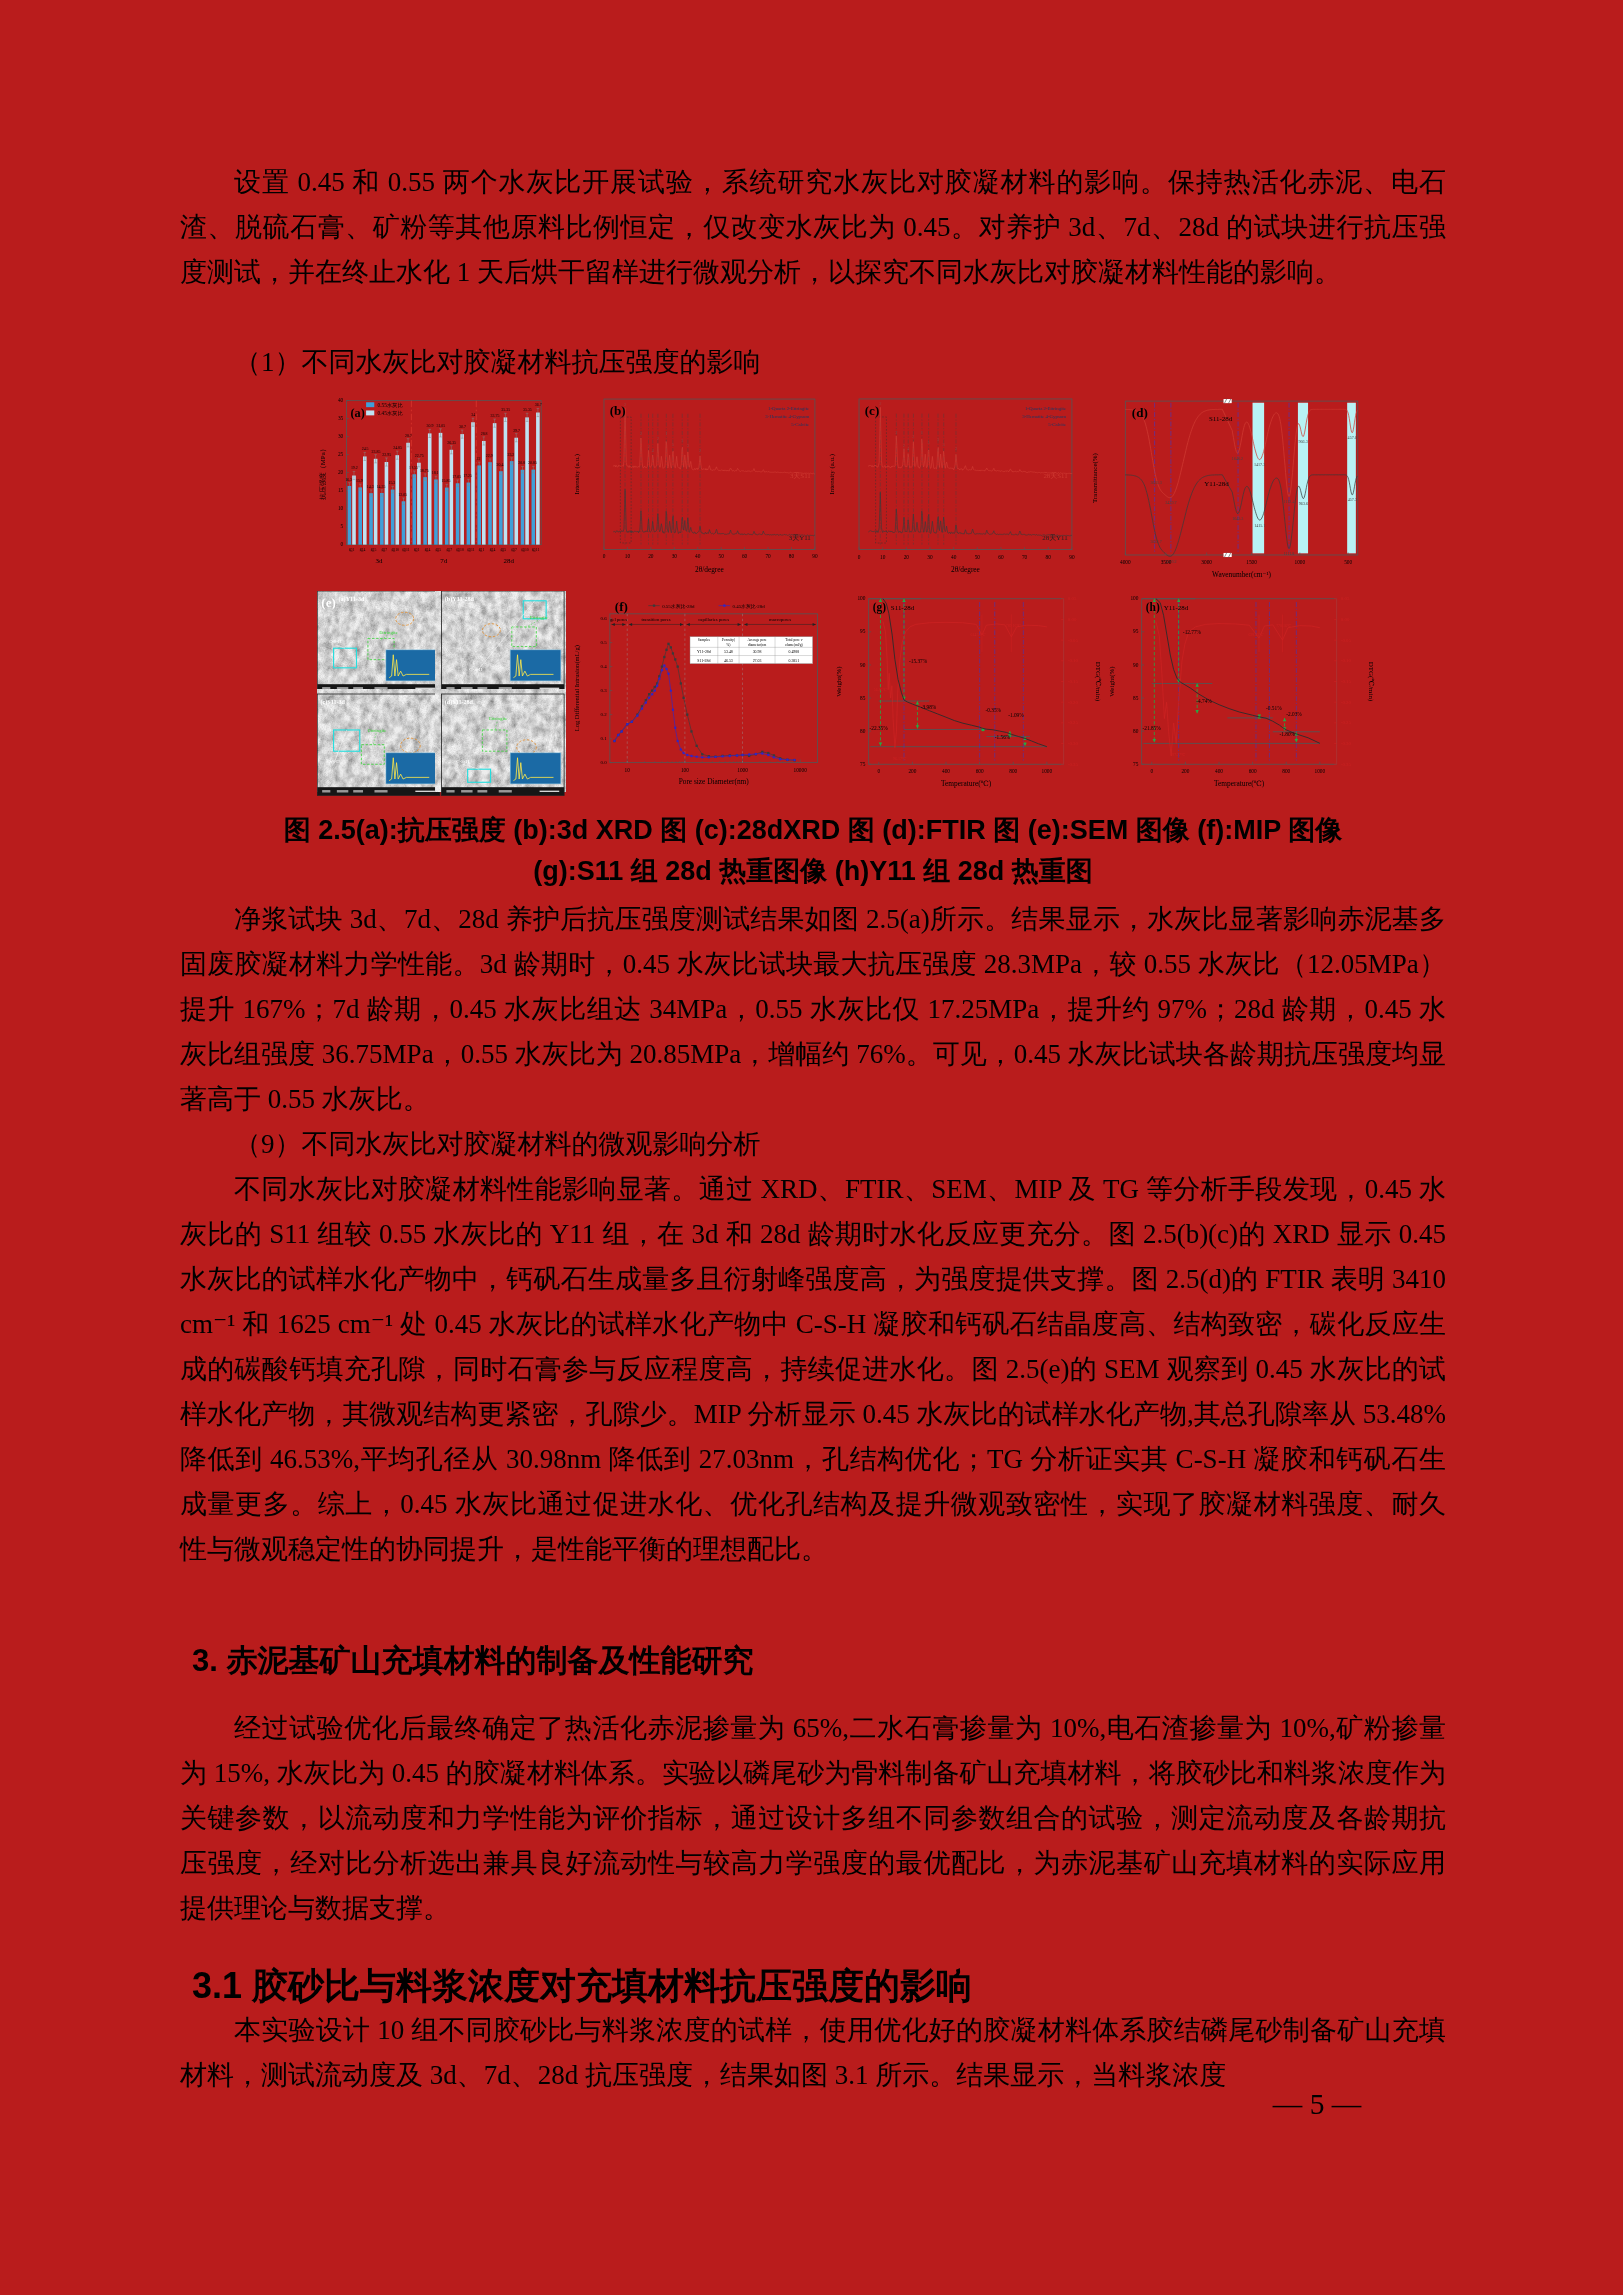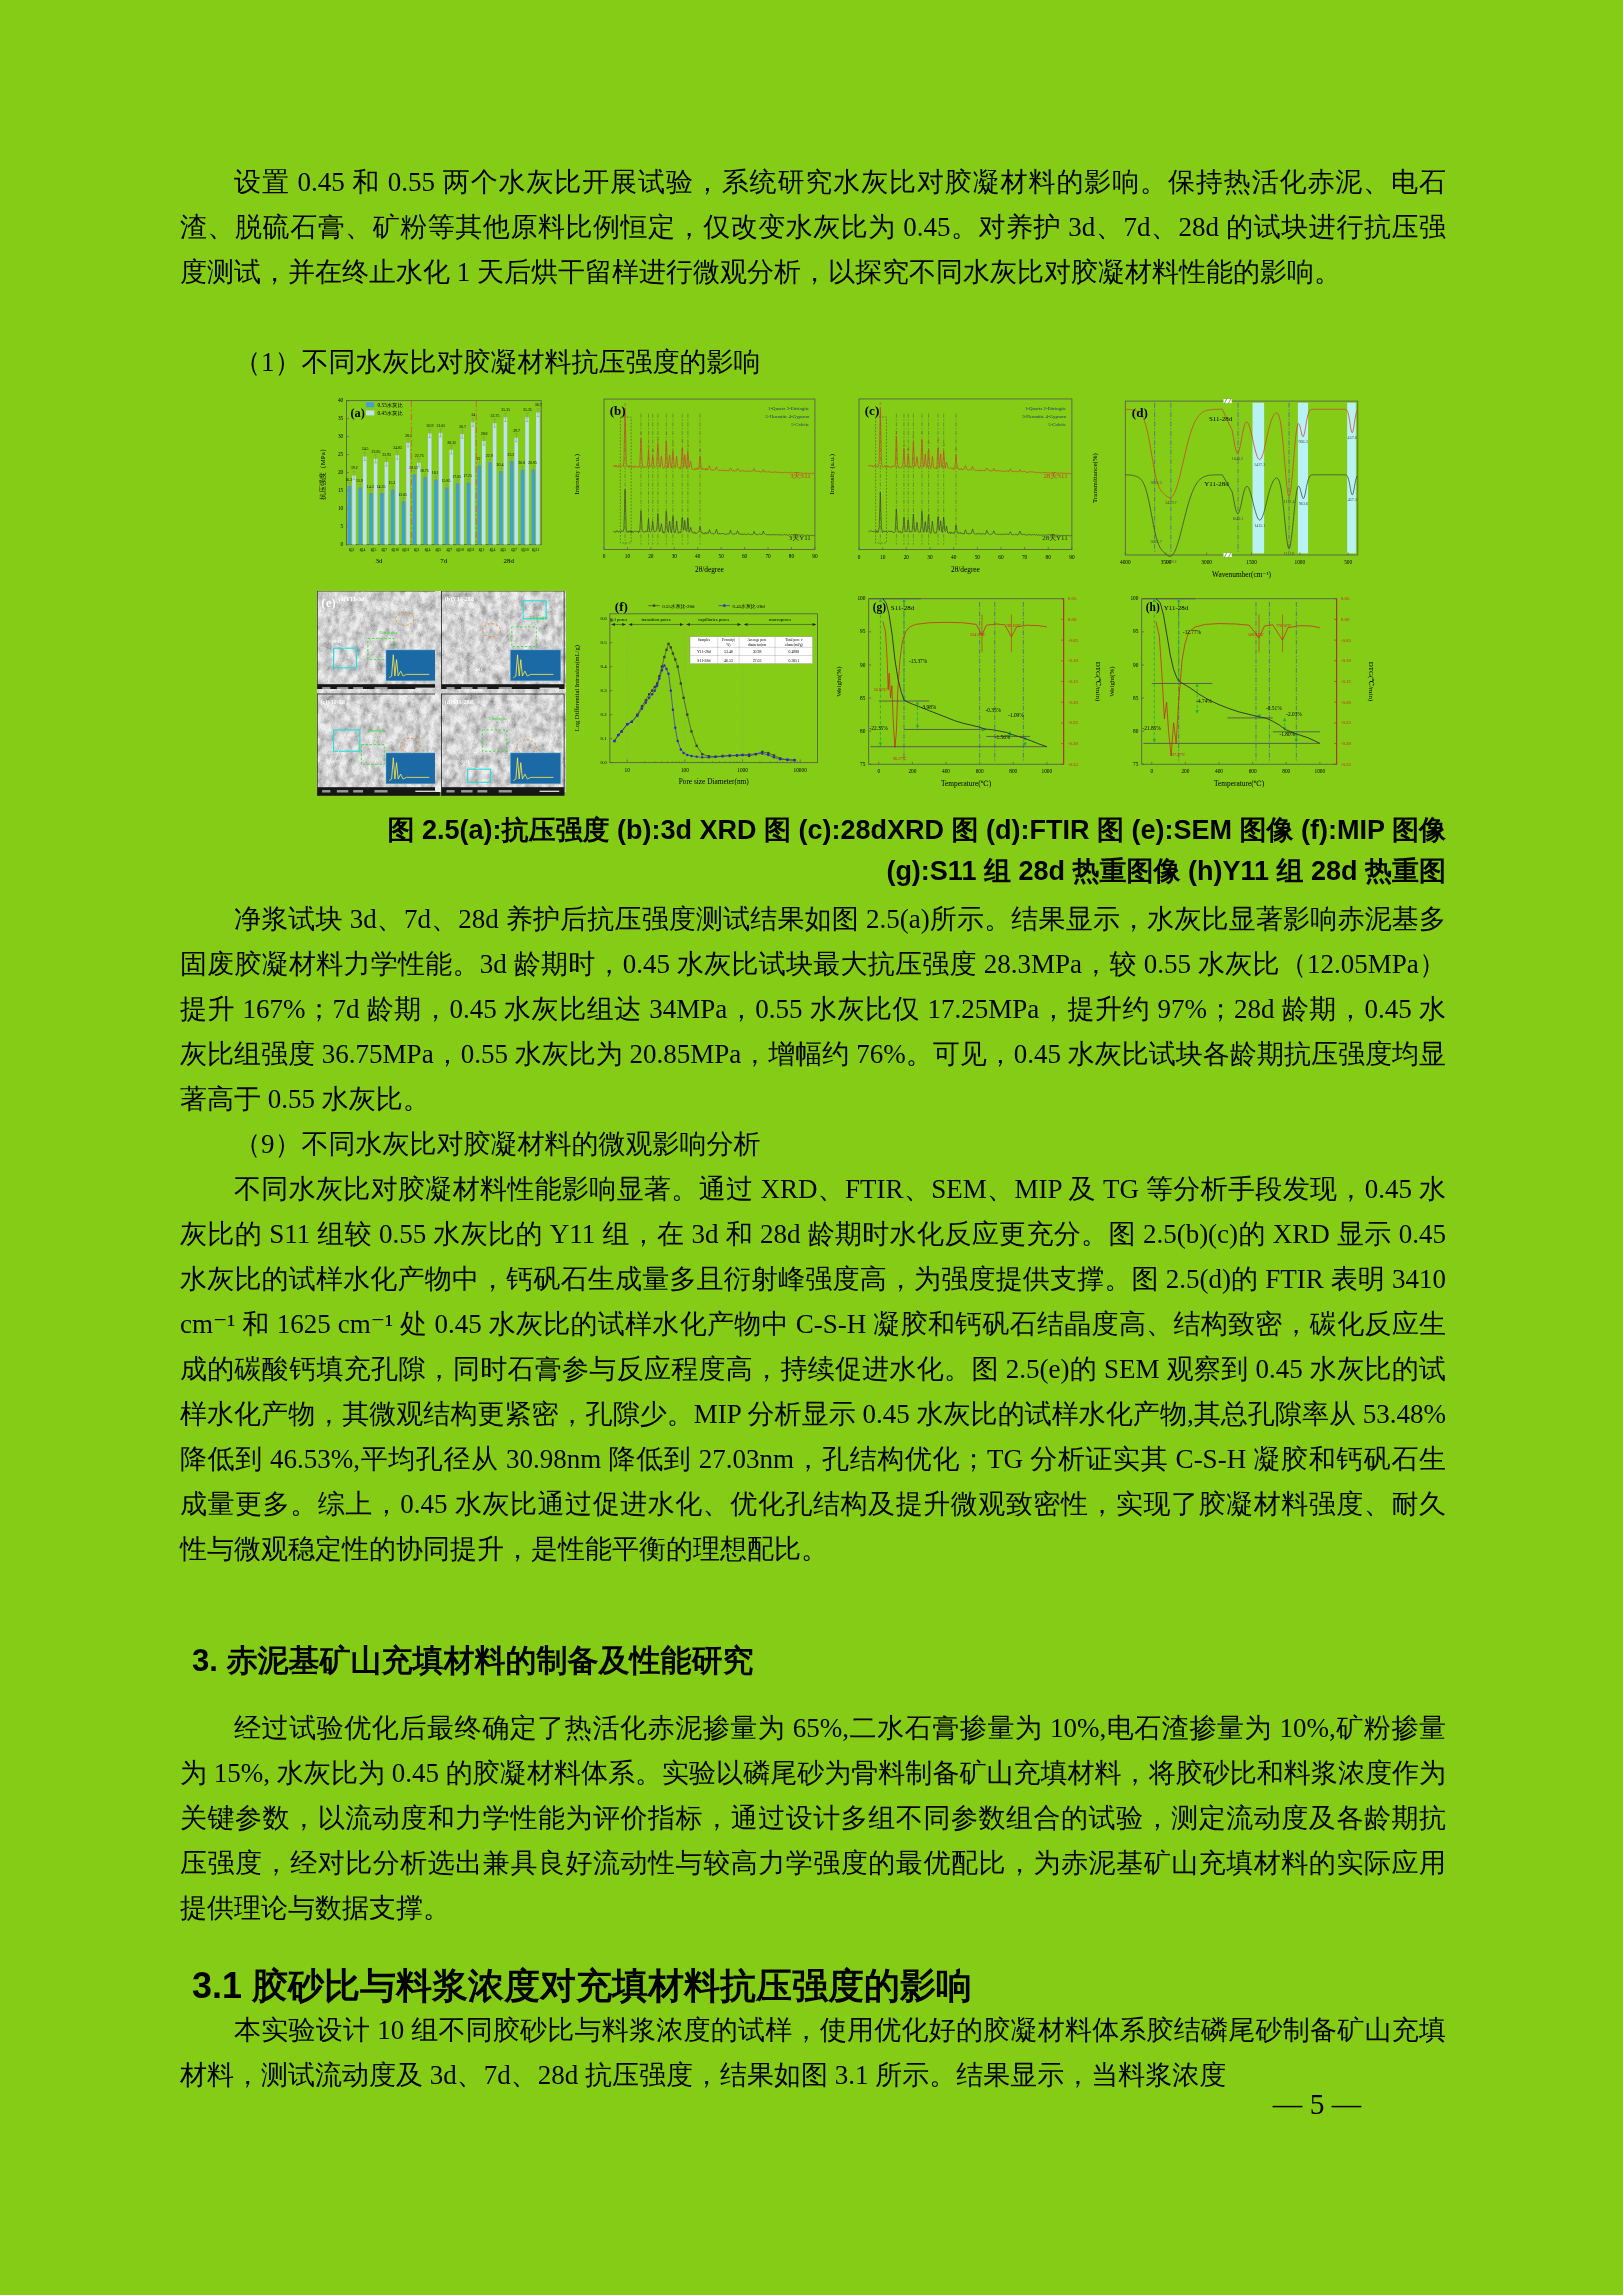--- a/index.html
+++ b/index.html
@@ -1,20 +1,20 @@
 <!DOCTYPE html>
 <html style="font-size:13px"><head>
 <meta charset="utf-8">
 <style>
   html,body{margin:0;padding:0;background:#e8e8e8;}
-  .page{position:relative;width:1623px;height:2295px;background:#84cc16;margin:0 auto;
+  .page{position:relative;width:1623px;height:2295px;background:#b91c1c;margin:0 auto;
         font-family:"Liberation Serif","DejaVu Serif",serif;color:#000;overflow:hidden;}
   .para{position:absolute;left:180px;width:1266px;font-size:27px;line-height:45px;
         text-align:justify;text-indent:2em;}
-  .caption{position:absolute;left:180px;width:1266px;text-align:right;
+  .caption{position:absolute;left:180px;width:1266px;text-align:center;
            font-family:"Liberation Sans","DejaVu Sans",sans-serif;font-weight:700;
            font-size:27px;line-height:41px;}
   .heading{position:absolute;left:180px;width:1266px;
            font-family:"Liberation Sans","DejaVu Sans",sans-serif;font-weight:700;margin-left:12px;}
   .h3{top:1640px;font-size:31px;}
   .h31{top:1962px;font-size:36px;}
   .pagenum{position:absolute;left:1227px;top:2088px;width:180px;text-align:center;
            font-size:29.5px;font-family:"Liberation Serif",serif;}
   .panel{position:absolute;}
   svg text{font-family:"Liberation Serif","DejaVu Serif",serif;}

